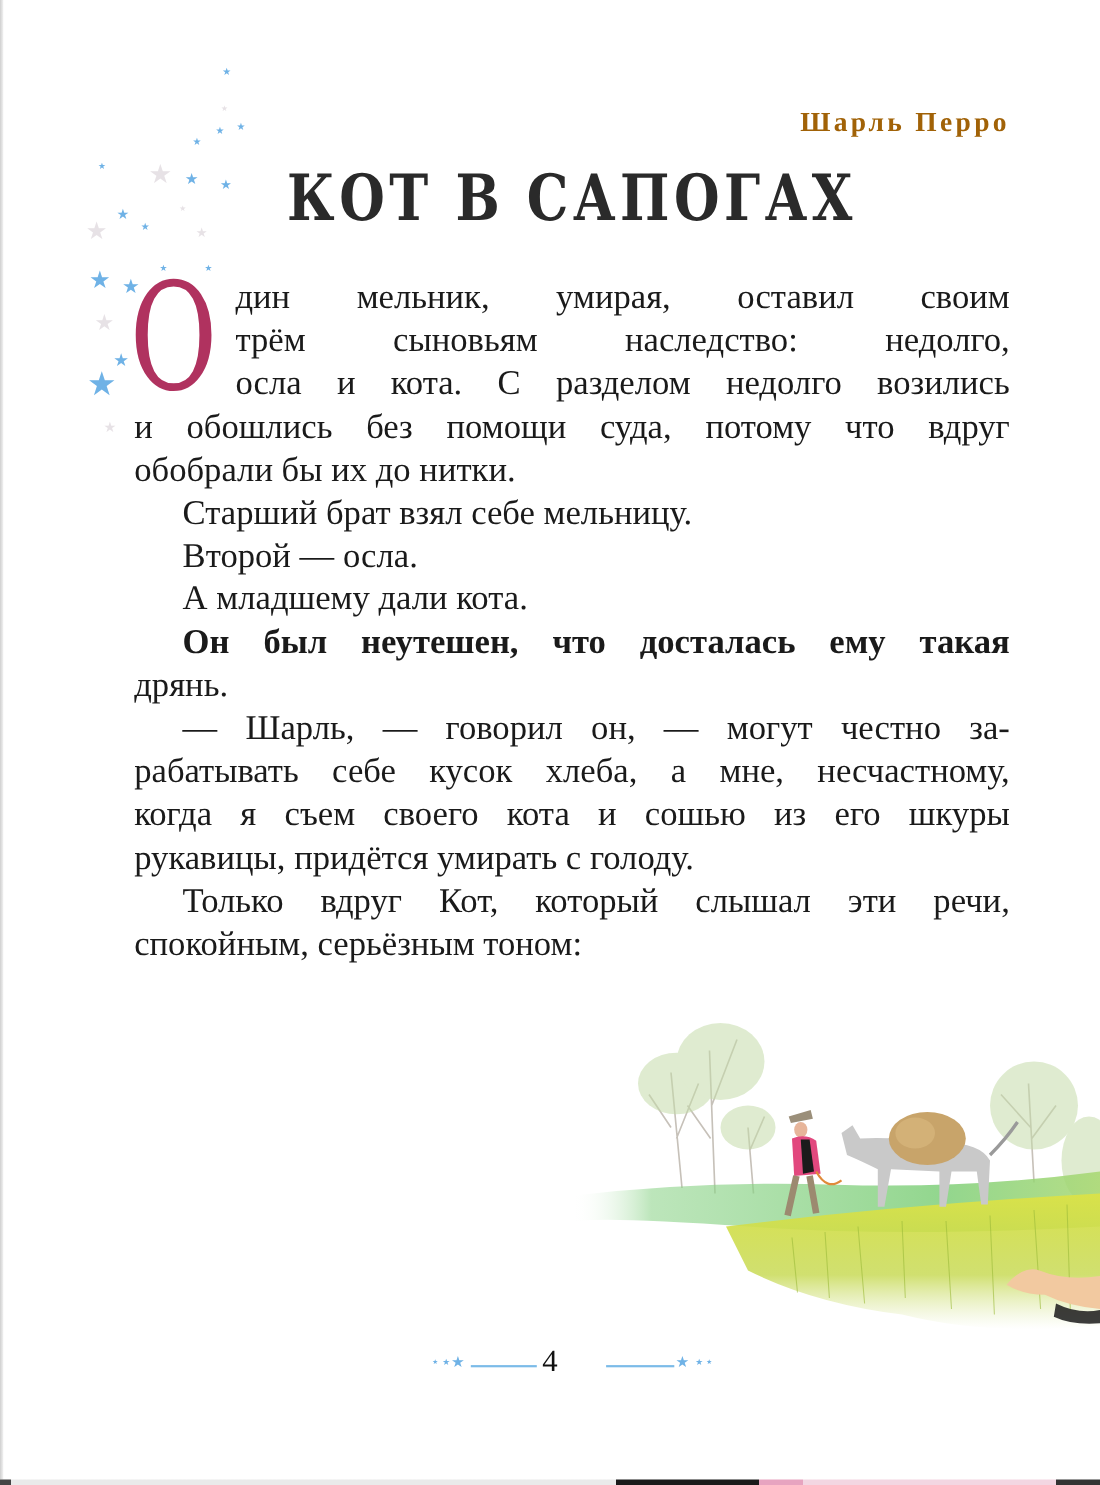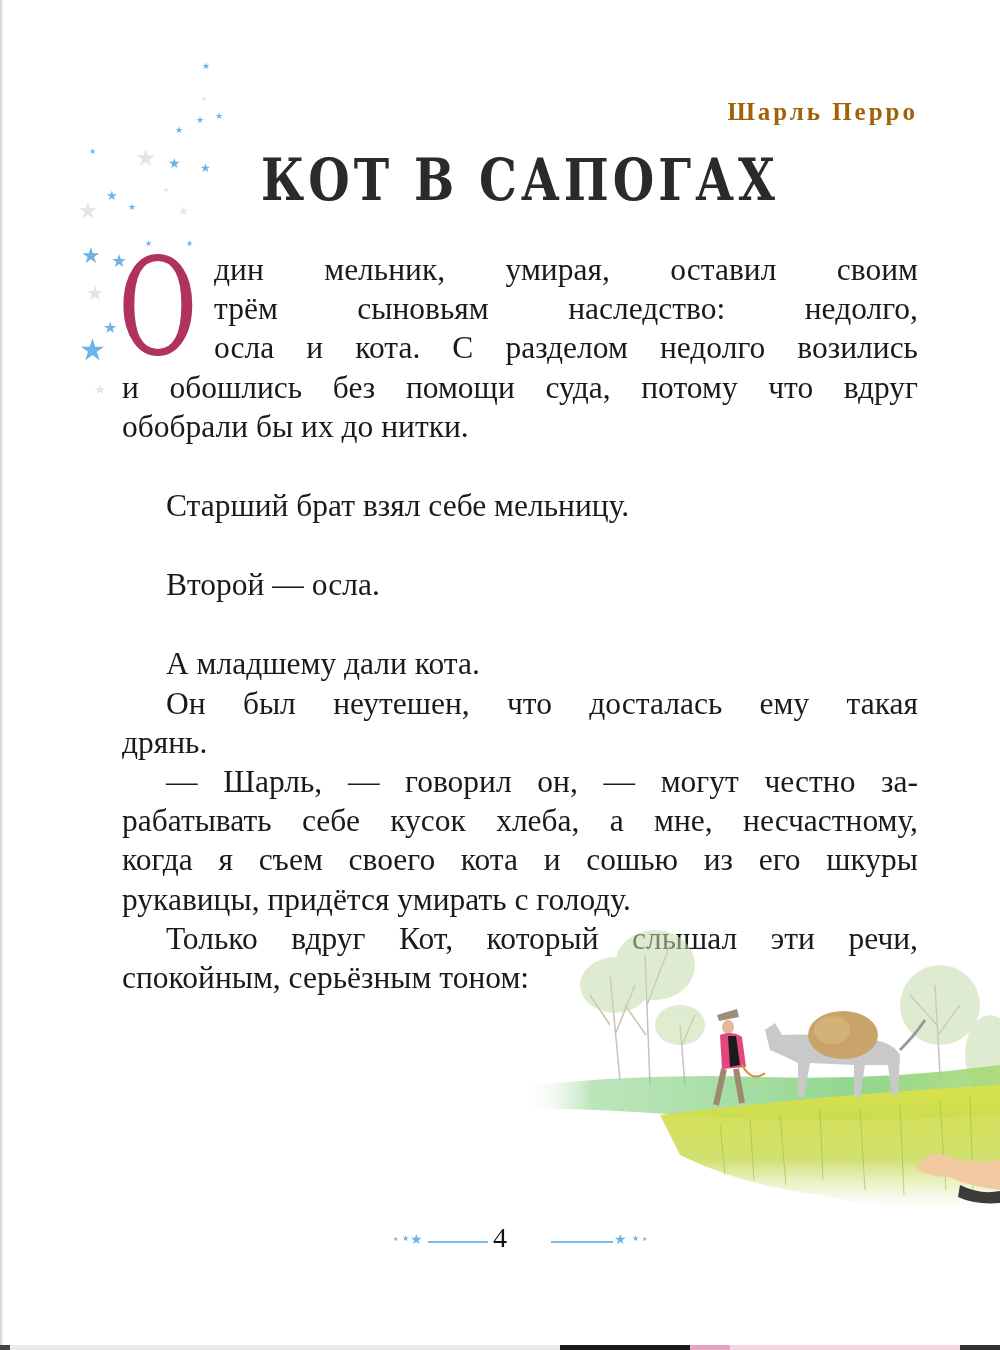--- a/index.html
+++ b/index.html
@@ -26,21 +26,21 @@
     position: absolute; top: 146px; left: 0; width: 1040px; text-align: center;
     font-family: "DejaVu Serif", serif; font-weight: bold;
     font-size: 58px; letter-spacing: 5px; color: #2a2a2a;
     transform: scaleX(0.82); transform-origin: 520px 0;
   }
   .text {
     position: absolute; left: 122px; top: 250px; width: 796px;
     font-family: "Liberation Serif", serif; font-size: 31.5px; line-height: 39.2px;
   }
   .text p { margin: 0; text-align: justify; text-align-last: left; }
-  .text p.indent { text-indent: 44px; margin-top: 40px; }
+  .text p.indent { text-indent: 44px; }
   .line { display: block; text-align: justify; text-align-last: justify; white-space: nowrap; }
   .line.last { text-align-last: left; }
   .dropcap-wrap { position: relative; }
   .dropcap {
     position: absolute; left: -4px; top: -6px;
     font-family: "DejaVu Serif", serif; font-size: 135px; line-height: 128px;
     color: #b0325f; font-weight: normal;
     transform: scaleX(0.72); transform-origin: left top;
   }
   .dc-line { display: block; margin-left: 92px; text-align-last: justify; white-space: nowrap; }
@@ -95,21 +95,21 @@
     <span class="dc-line">дин мельник, умирая, оставил своим</span>
     <span class="dc-line">трём сыновьям наследство: недолго,</span>
     <span class="dc-line">осла и кота. С разделом недолго возились</span>
     <span class="line">и обошлись без помощи суда, потому что вдруг</span>
     <span class="line last">обобрали бы их до нитки.</span>
   </div>
   <p class="indent">Старший брат взял себе мельницу.</p>
   <p class="indent">Второй — осла.</p>
   <p class="indent">А младшему дали кота.</p>
   <div>
-    <span class="line" style="padding-left:44px;">Он был неутешен, что досталась ему такая</span>
+    <span class="line" style="padding-left:44px;font-weight:bold;">Он был неутешен, что досталась ему такая</span>
     <span class="line last">дрянь.</span>
   </div>
   <div>
     <span class="line" style="padding-left:44px;">— Шарль, — говорил он, — могут честно за-</span>
     <span class="line">рабатывать себе кусок хлеба, а мне, несчастному,</span>
     <span class="line">когда я съем своего кота и сошью из его шкуры</span>
     <span class="line last">рукавицы, придётся умирать с голоду.</span>
   </div>
   <div>
     <span class="line" style="padding-left:44px;">Только вдруг Кот, который слышал эти речи,</span>

